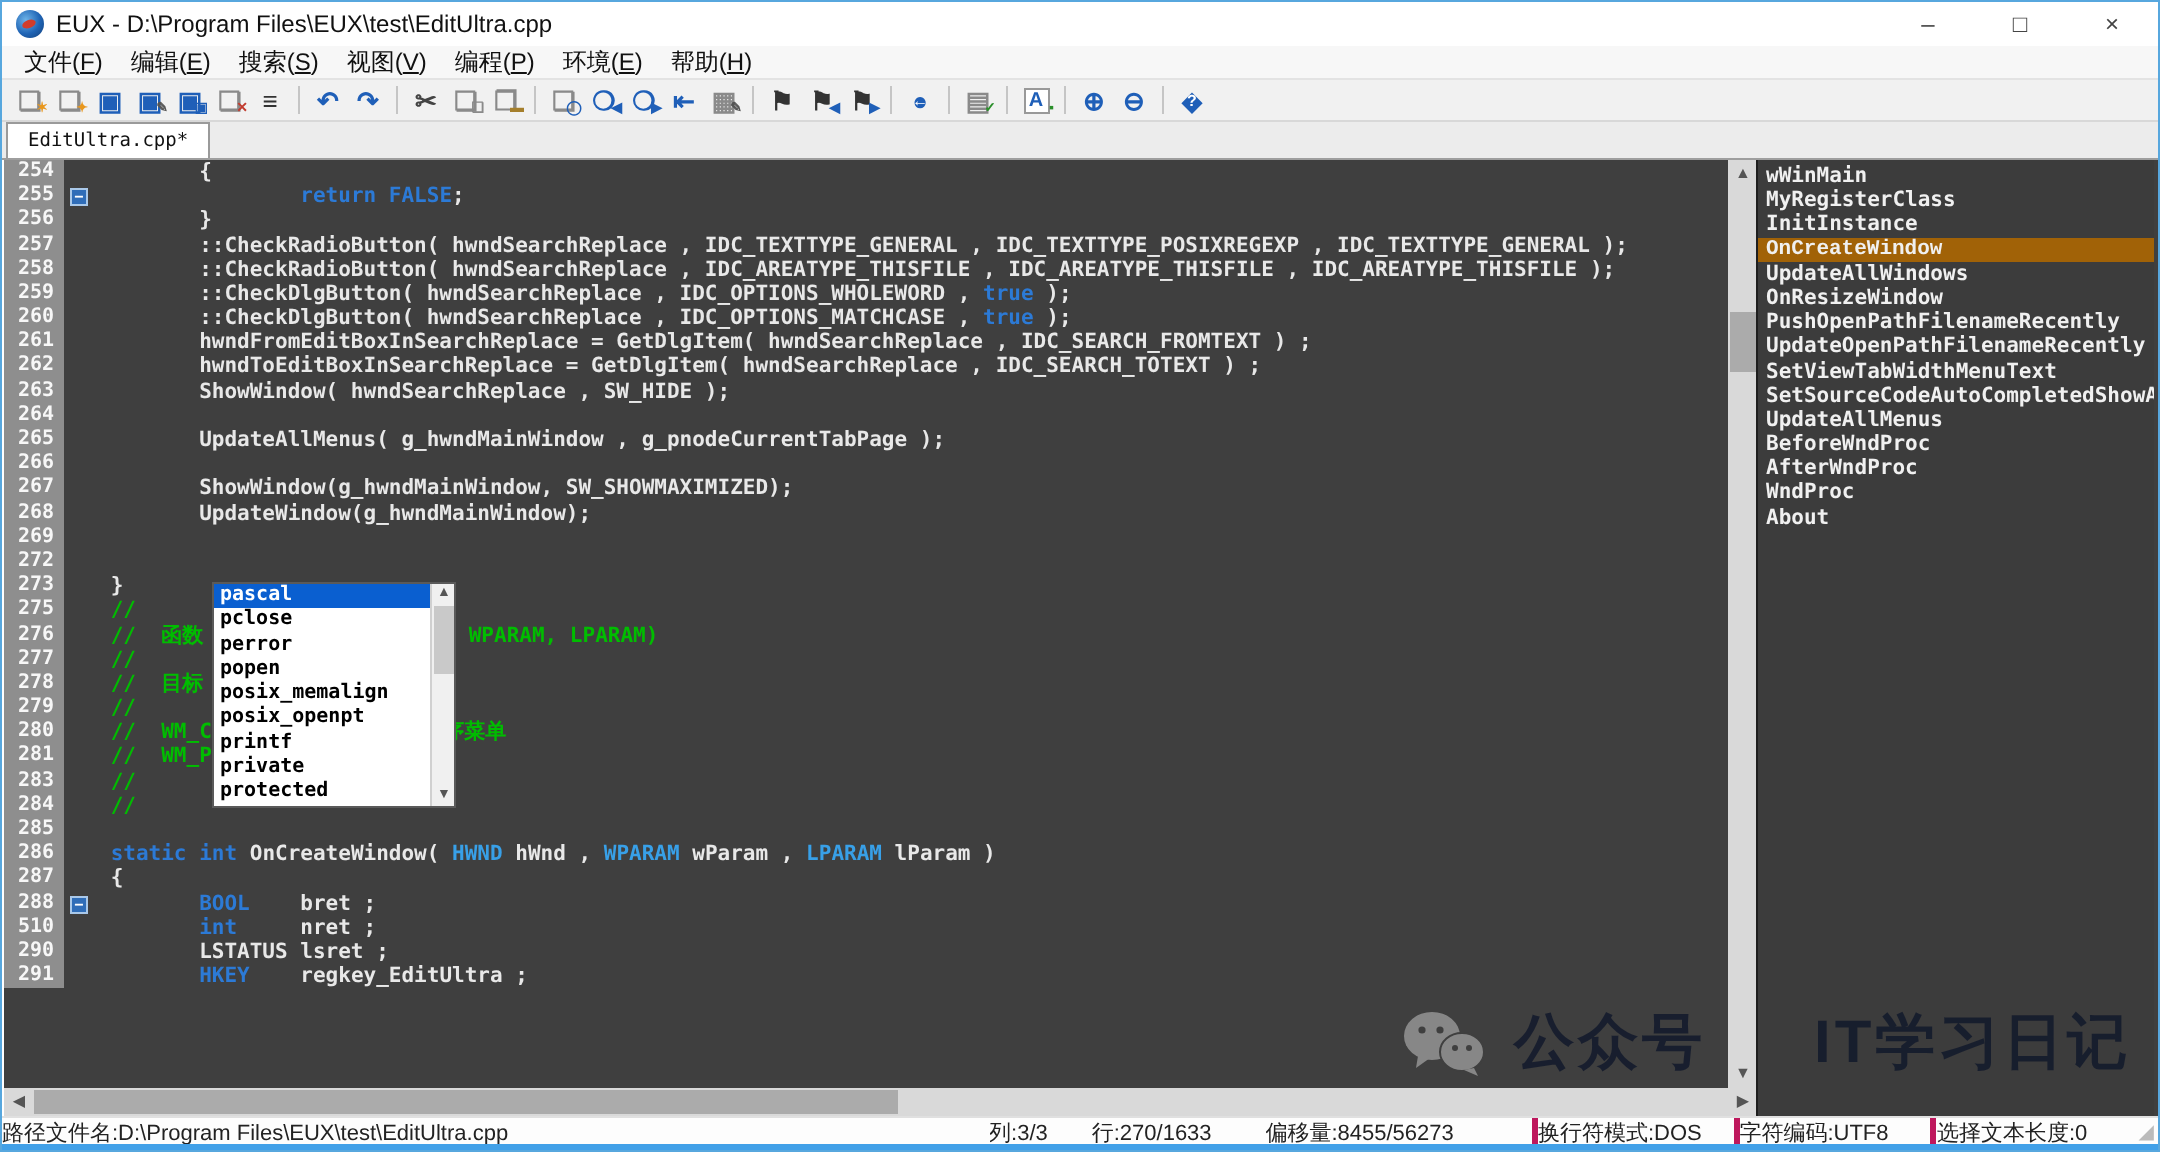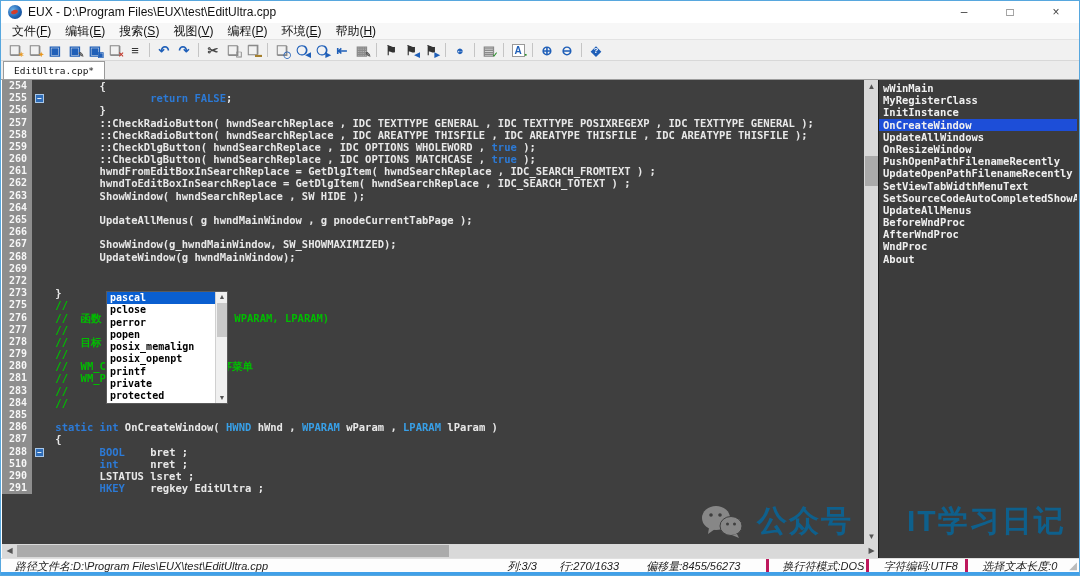--- a/index.html
+++ b/index.html
@@ -45,36 +45,36 @@
   .caret { display:inline-block; width:2px; height:10px; background:#fff; vertical-align:-1px; }
   
   #vscroll { position:absolute; left:862px; top:0; width:15px; height:464px; background:#d9d9d9; }
   #hscroll { position:absolute; left:0; top:464px; width:877px; height:14px; background:#d9d9d9; }
   .sb-arrow { position:absolute; color:#555; font-size:8px; line-height:14px; width:15px; text-align:center; }
   #vthumb { position:absolute; left:1px; top:76px; width:13px; height:30px; background:#ababab; }
   #hthumb { position:absolute; left:15px; top:1px; width:432px; height:12px; background:#ababab; }
   
   #fnpanel { position:absolute; left:840px; top:0; width:199px; height:478px; background:#3c3c3c; border-left:1px solid #1e1e1e; padding-top:2px;margin-left:36px; }
   .fn-item { height:12.2px; line-height:12.2px; font-family:"DejaVu Sans Mono", monospace; font-size:10.5px; font-weight:bold; color:#f0f0f0; padding-left:4px; white-space:pre; overflow:hidden; }
-  .fn-item.sel { background:#1d4ed8; }
+  .fn-item.sel { background:#a16207;font-family:Liberation Mono, monospace; }
   
   #popup { position:absolute; left:105px; top:290px; width:122px; background:#fff; border:1px solid #5a5a5a; display:flex; z-index:5; }
   #popup-list { flex:1; overflow:hidden; }
   .pp-item { height:12.3px; line-height:12.3px; font-family:"DejaVu Sans Mono", monospace; font-size:10px; font-weight:bold; color:#000; padding-left:3px; white-space:pre; }
   .pp-item.sel { background:#0a5fd0; color:#fff; }
   #pp-scroll { width:12px; background:#f0f0f0; border-left:1px solid #d0d0d0; position:relative; }
   .pp-arrow { position:absolute; width:12px; text-align:center; font-size:7px; color:#555; line-height:10px; }
   #pp-thumb { position:absolute; left:1px; top:11px; width:10px; height:34px; background:#c9c9c9; }
   
   #watermark { position:absolute; left:700px; top:500px; display:flex; align-items:center; gap:14px; z-index:6; opacity:.8; pointer-events:none; }
-  #watermark .wm-text { font-size:30px; font-weight:bold; color:#0369a1; letter-spacing:2px; }
+  #watermark .wm-text { font-size:30px; font-weight:bold; color:#0f172a; letter-spacing:2px; }
   #wm-gap { width:26px; }
   
   #statusbar { position:absolute; left:0; top:557px; width:100%; height:16px; background:#fdfdfd; display:flex; align-items:center; font-size:11px; color:#222; border-top:1px solid #e0e0e0; }
-  .st-seg { padding:0 14px; white-space:nowrap; overflow:hidden; height:100%; display:flex; align-items:center;font-style:italic; }
+  .st-seg { padding:0 0; white-space:nowrap; overflow:hidden; height:100%; display:flex; align-items:center; }
   .st-seg.bordered { border-left:3px solid #be185d; }
   #bottom-border { position:absolute; left:0; bottom:0; width:100%; height:3px; background:#41a0e8; }
   #resize-grip { position:absolute; right:2px; top:559px; color:#bbb; font-size:10px; }
 </style>
 </head>
 <body>
 
 <div id="win">
 
   <div id="titlebar">

